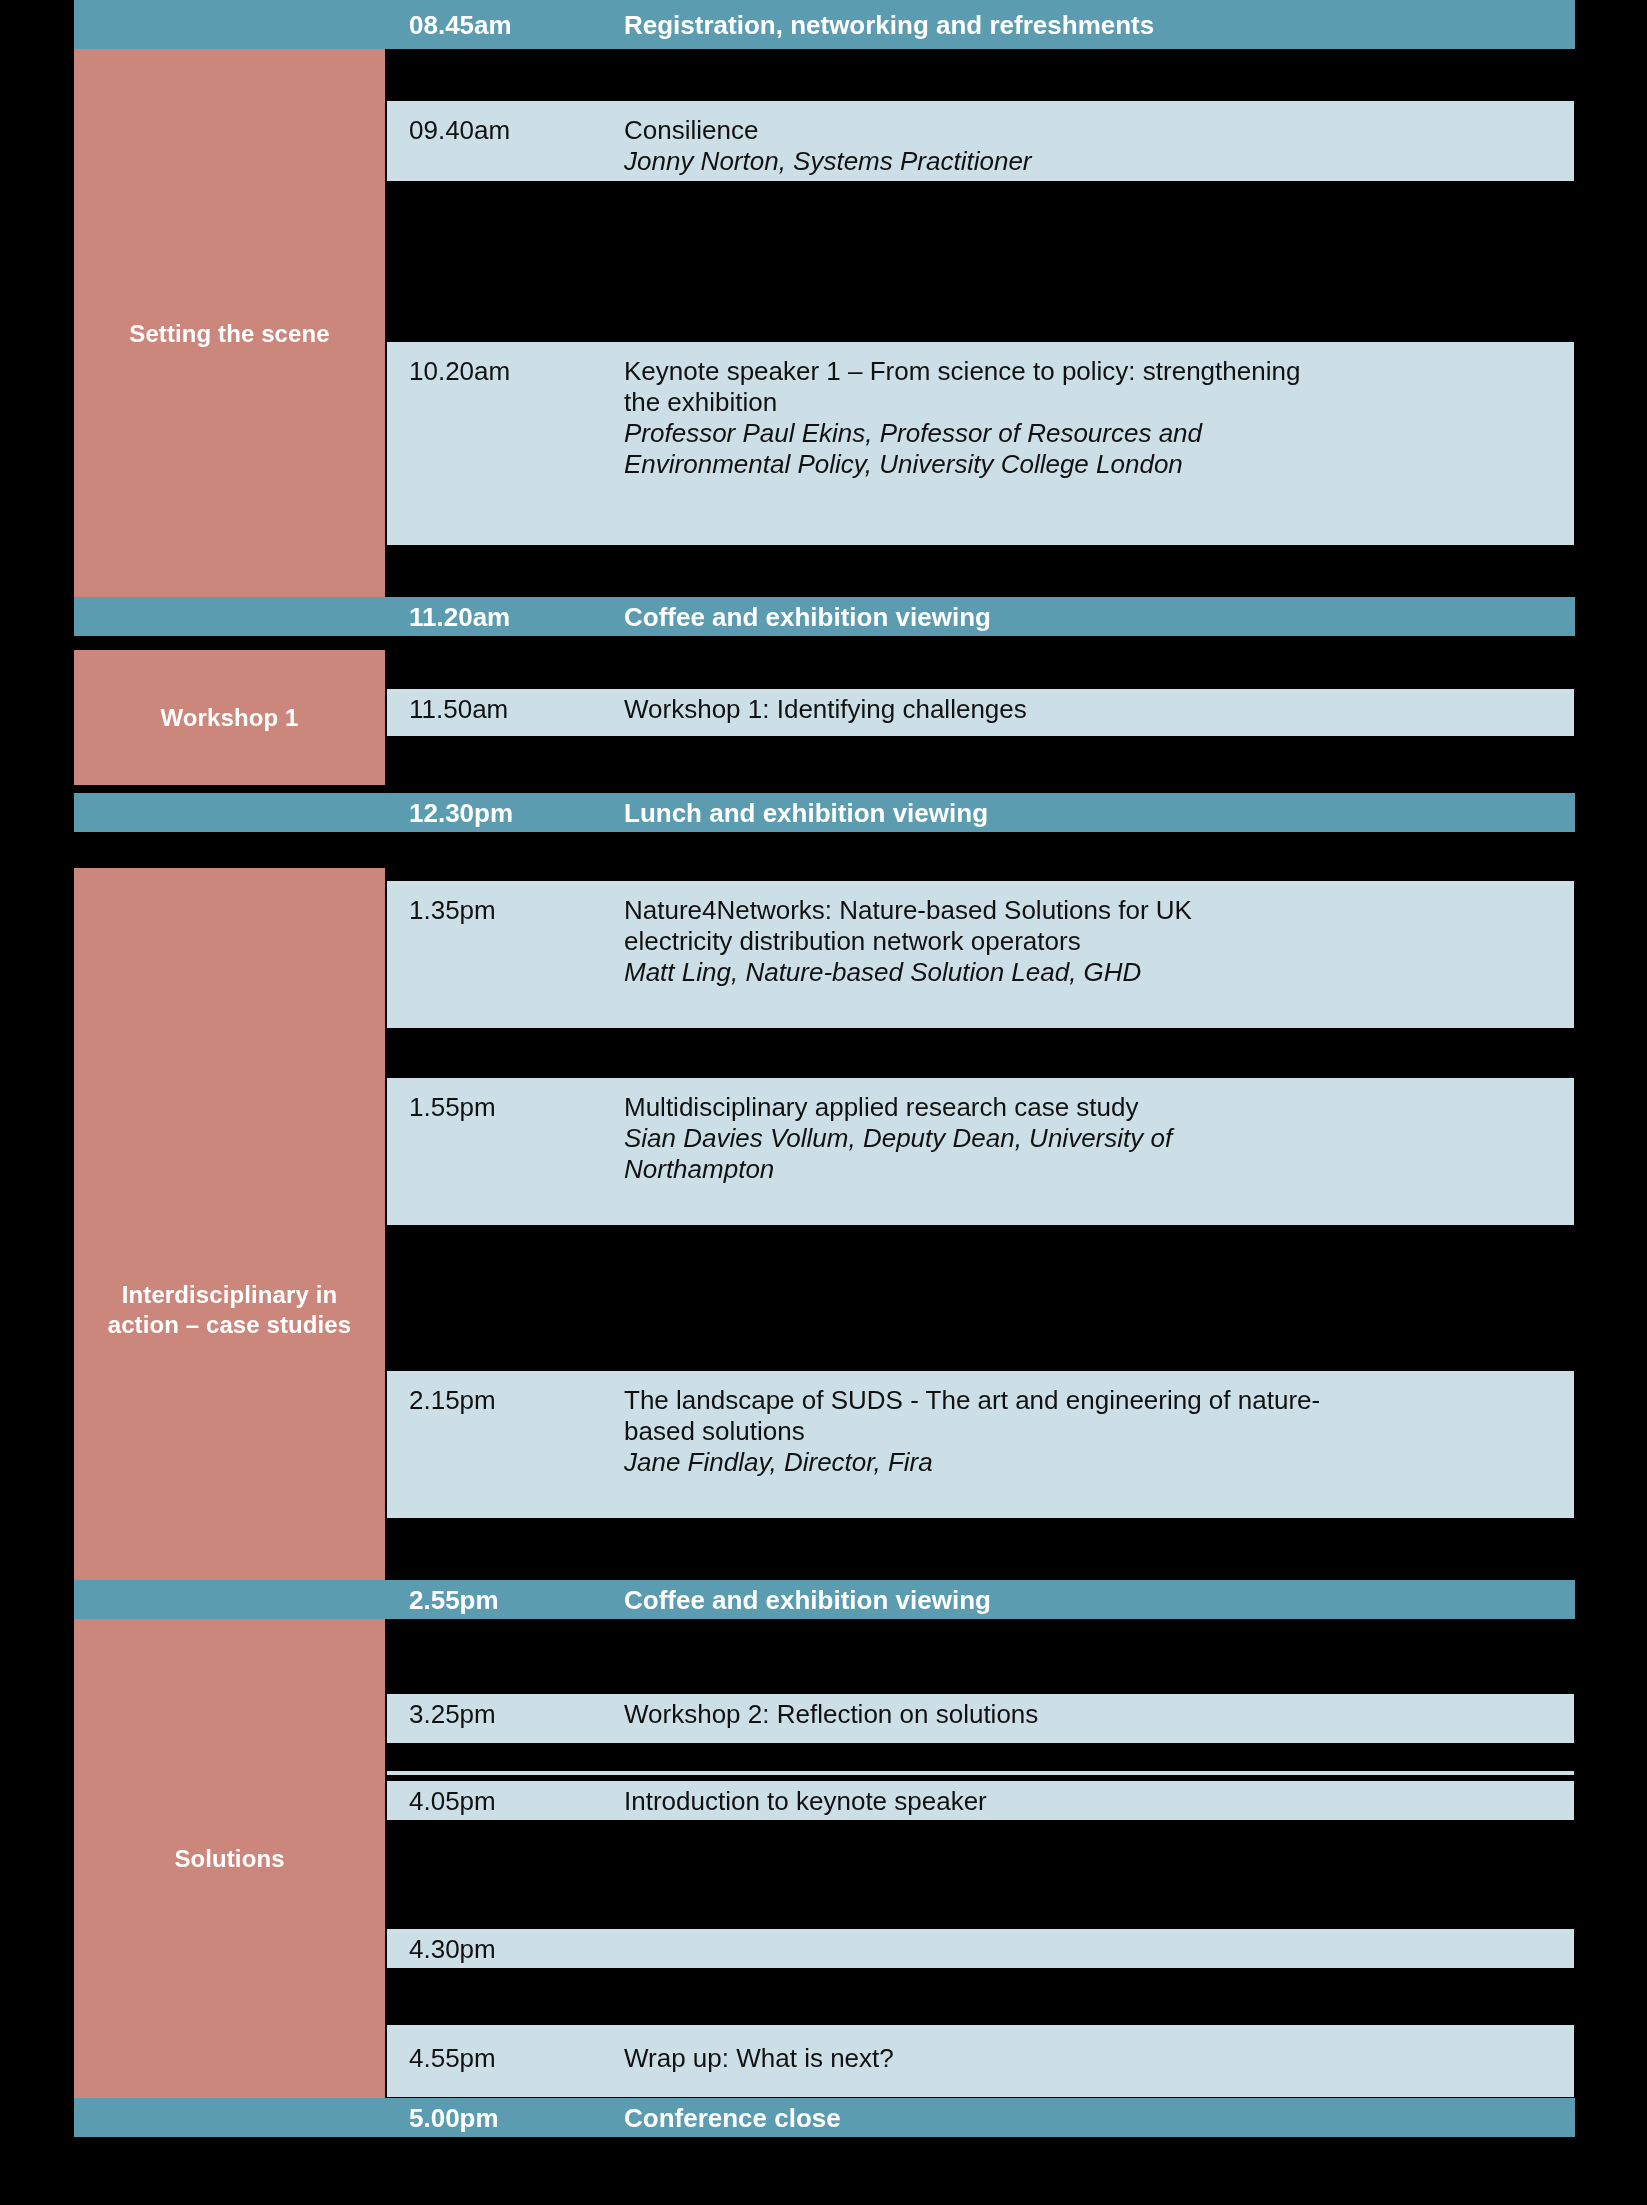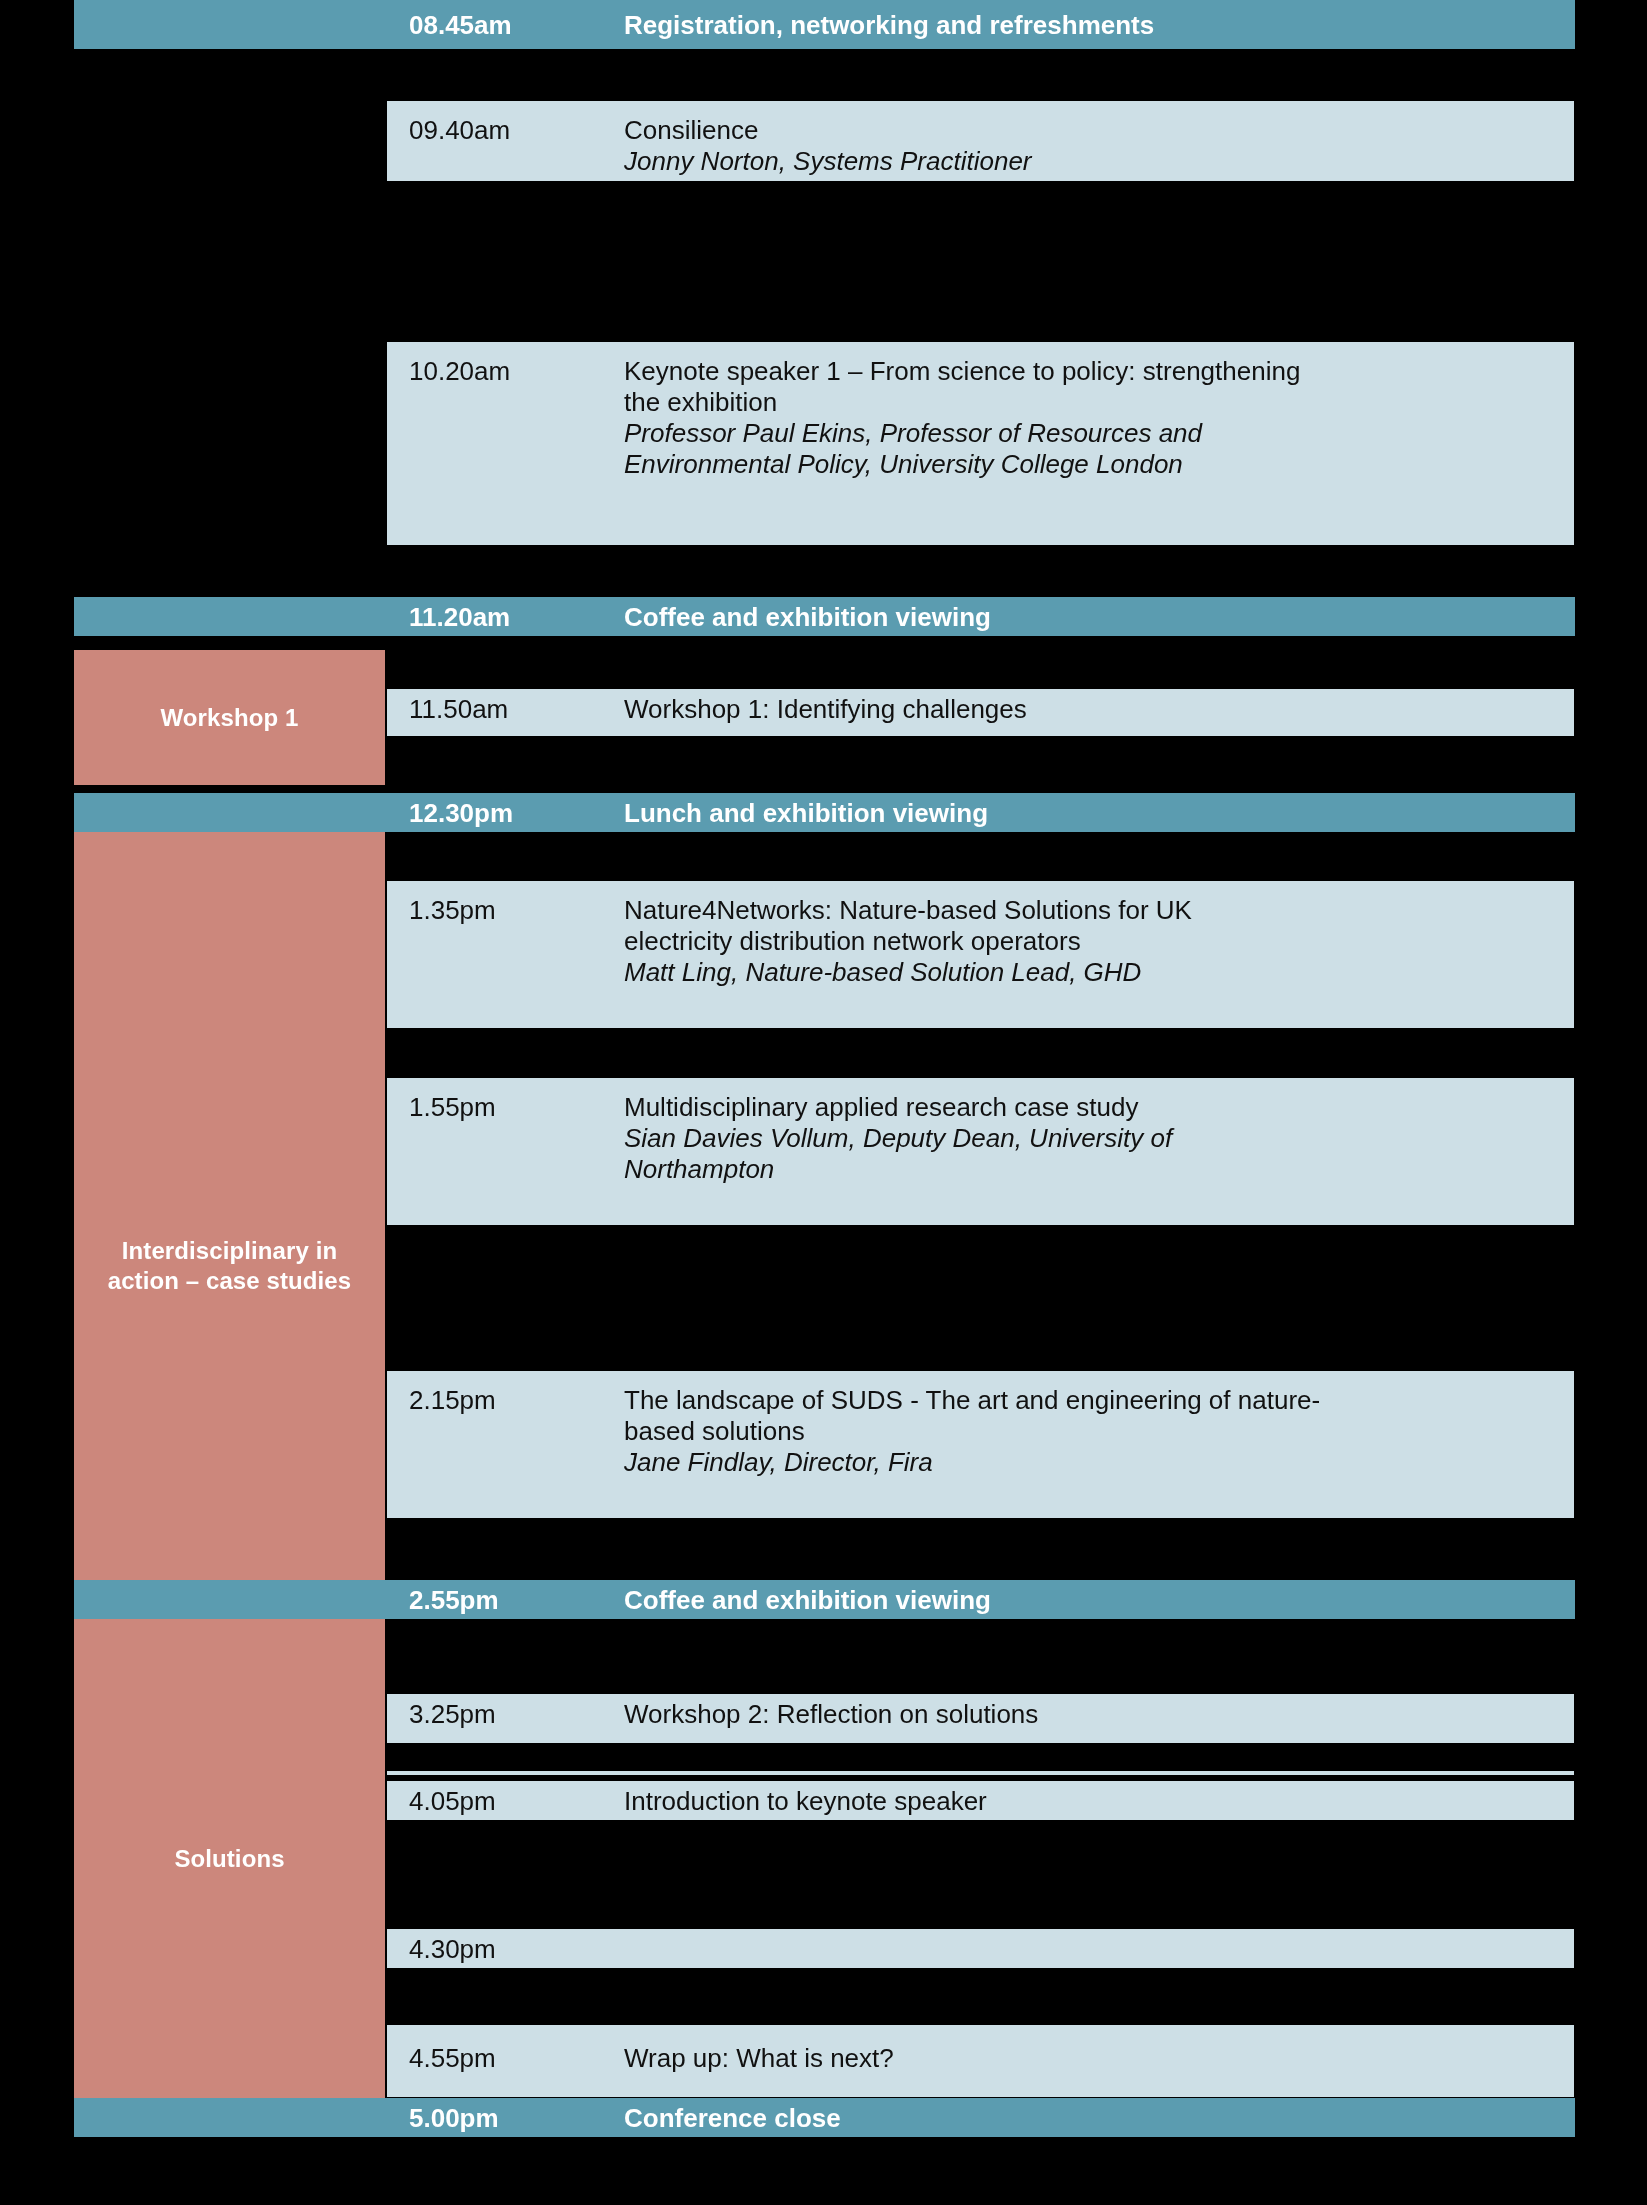--- a/index.html
+++ b/index.html
@@ -35,26 +35,29 @@
 
   .line{display:block;}
   .spk{font-style:italic;}
   .thin{position:absolute;left:387px;width:1187px;background:#cddfe6;}
 </style>
 </head>
 <body>
 
 <div class="stage">
 
+  <div class="sect" style="top:49px;height:569px;">
+    <span class="sect-label">Setting the scene</span>
+  </div>
 
   <div class="sect" style="top:650px;height:135px;">
     <span class="sect-label">Workshop 1</span>
   </div>
 
-  <div class="sect" style="top:824px;height:884px;">
+  <div class="sect" style="top:868px;height:884px;">
     <span class="sect-label">Interdisciplinary in action – case studies</span>
   </div>
 
   <div class="sect" style="top:1619px;height:479px;">
     <span class="sect-label">Solutions</span>
   </div>
 
   <div class="band" style="top:0px;height:49px;">
     <span class="t" style="top:9.5px;">08.45am</span>
     <span class="d" style="top:9.5px;">Registration, networking and refreshments</span>

